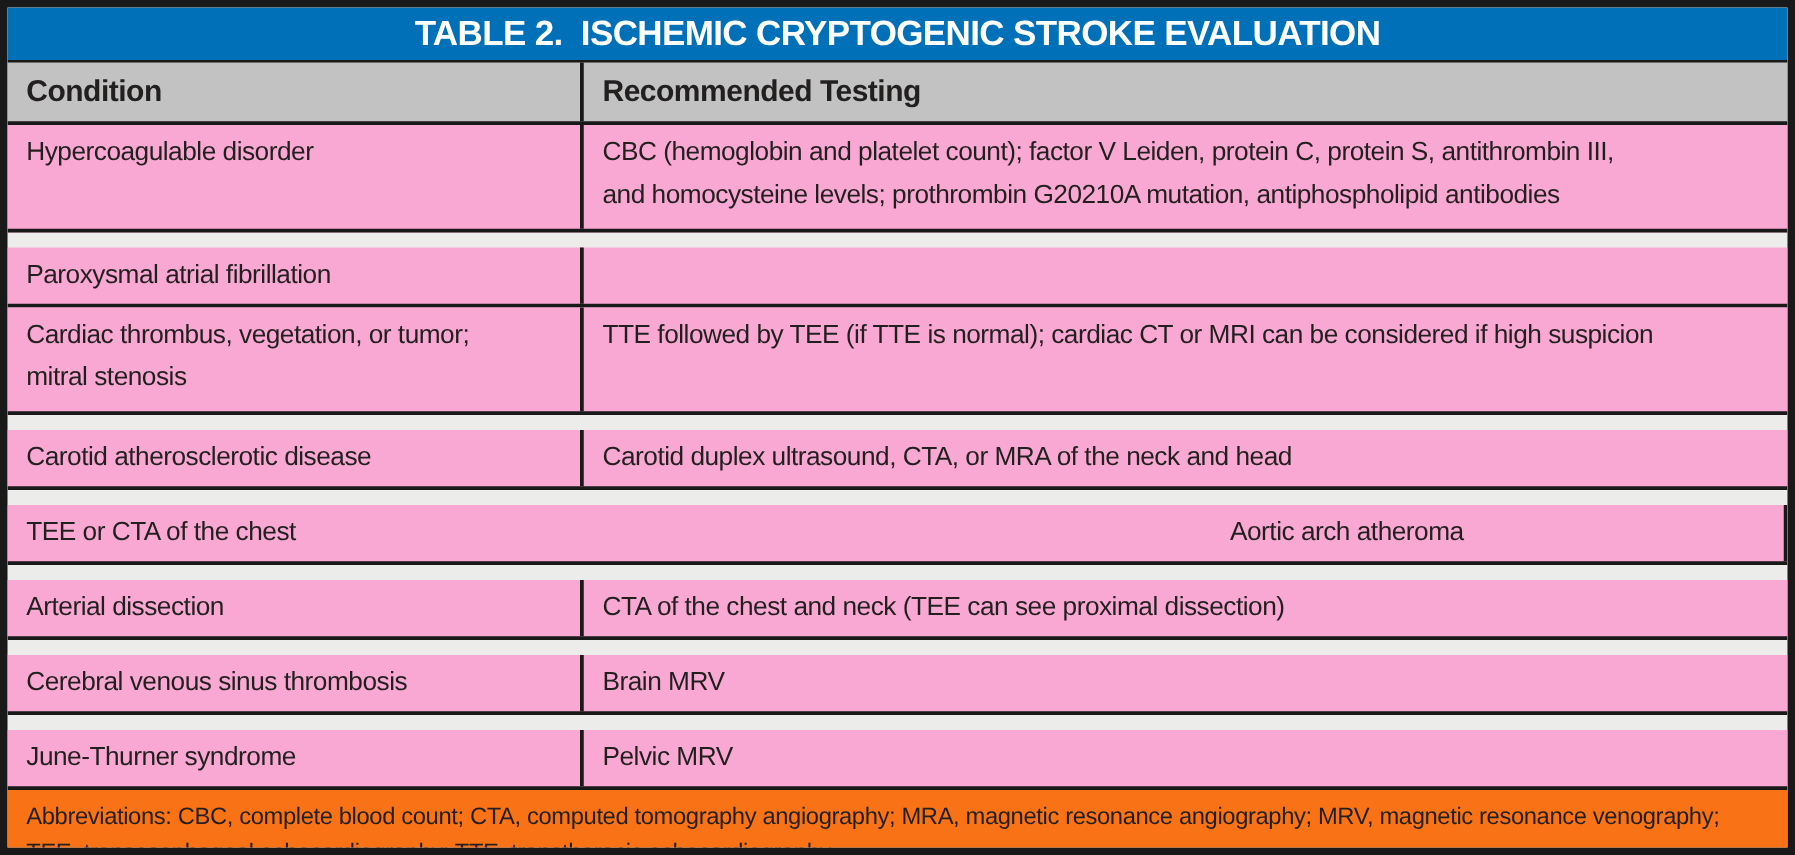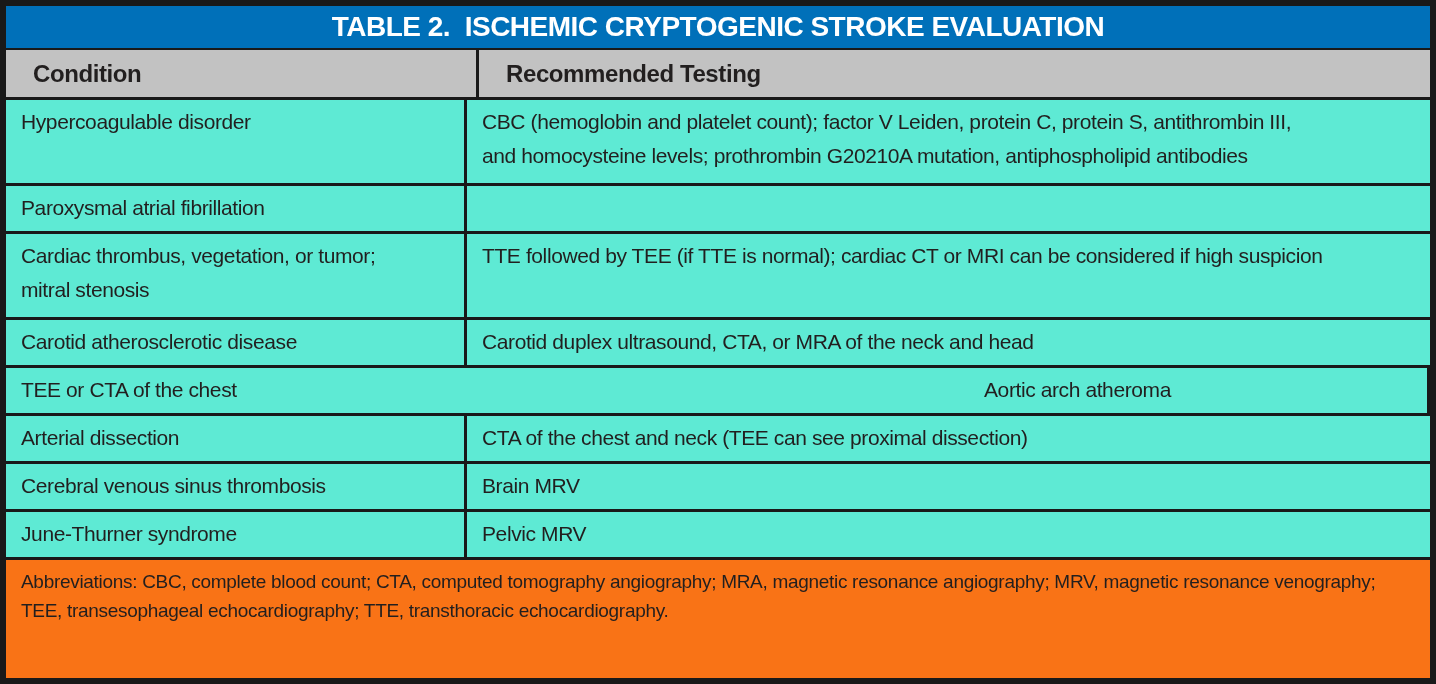--- a/index.html
+++ b/index.html
@@ -38,29 +38,28 @@
     border-bottom: 3px solid #191919;
     flex: 0 0 auto;
     min-height: 47px;
   }
   .hdr-row .cell {
     font-weight: bold;
     font-size: 24px;
     display: flex;
     align-items: center;
     line-height: 28px;
-    margin-left: 12px;
   }
   .row {
     display: flex;
-    background: #5eead4;
+    background: #f9a8d4;
     border-bottom: 3px solid #191919;
     flex: 0 0 auto;
   }
-  .row-single { min-height: 45px; }
+  .row-single { min-height: 45px; margin-top: 12px; }
   .row-tall   { min-height: 83px; }
   .cell {
     box-sizing: border-box;
     padding: 5px 15px 5px 15px;
     font-size: 21px;
     line-height: 34px;
     letter-spacing: -0.4px;
     white-space: pre-line;
   }
   .cell-l {

